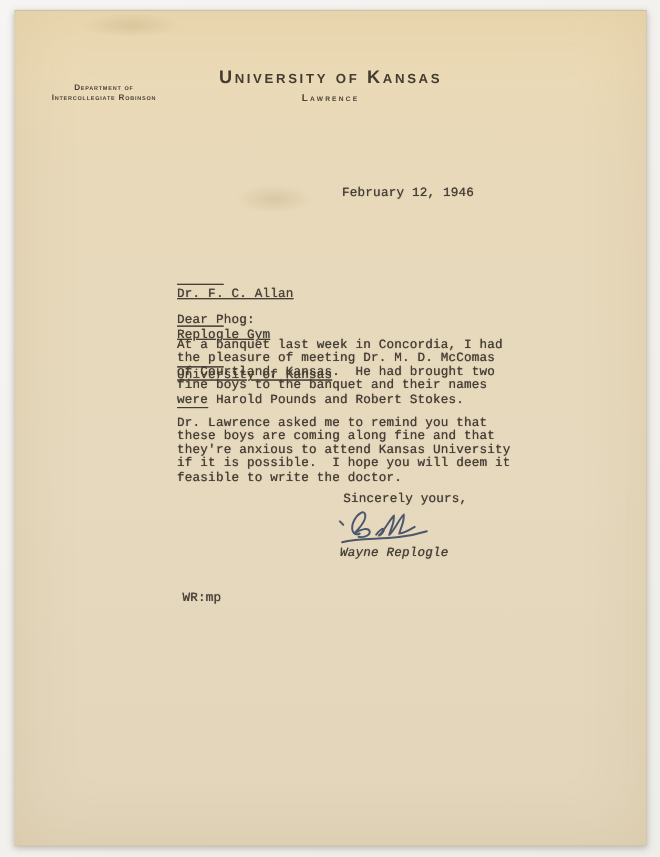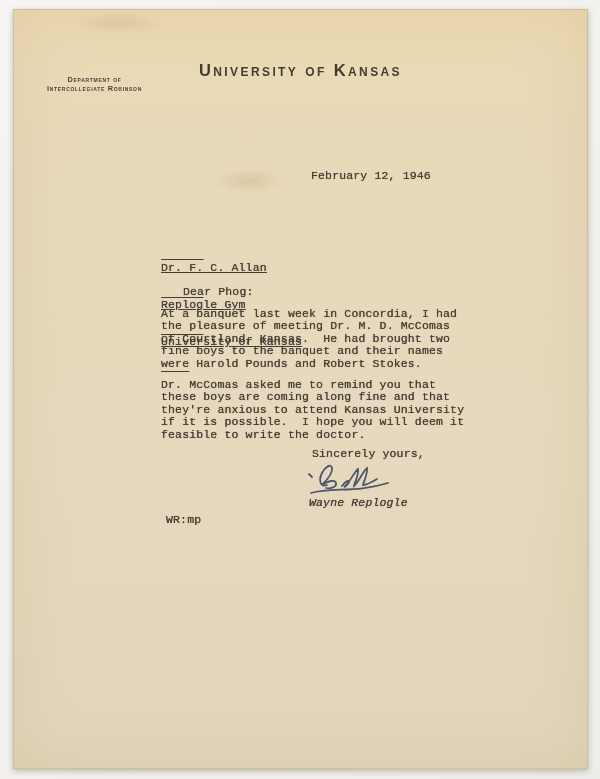--- a/index.html
+++ b/index.html
@@ -58,26 +58,26 @@
     position:absolute;
     font-family:"Liberation Mono","DejaVu Sans Mono",monospace;
     font-size:11.5px;line-height:12.4px;
     color:#453e36;
     white-space:pre;
     letter-spacing:.15px;
     text-shadow:0 0 .7px rgba(62,52,40,.85);
   }
   .date{left:297px;top:160px;text-align:right;}
   .recipient{left:147px;top:227px;text-decoration:underline;}
-  .salutation{left:147px;top:276px;margin-left:22px;}
+  .salutation{left:147px;top:276px;}
   .para1{left:147px;top:298px;}
   .para2{left:147px;top:369px;}
   .closing{left:298px;top:438px;}
   .signer{left:295px;top:487px;font-style:italic;}
-  .reference{left:152px;top:504px;}
+  .reference{left:152px;top:528px;}
 
   .signature{
     position:absolute;left:290px;top:449px;width:104px;height:44px;
   }
   .signature svg{display:block;width:100%;height:100%;}
 </style>
 </head>
 <body>
 
 <div class="scan">
@@ -85,38 +85,39 @@
 
     <span class="stain s1"></span>
     <span class="stain s2"></span>
 
     <div class="dept">
       <div>Department of</div>
       <div>Intercollegiate Robinson</div>
     </div>
 
     <div class="uni">University of Kansas</div>
+    <div class="city">Lawrence</div>
 
     <div class="tw date">February 12, 1946</div>
 
     <div class="tw recipient">
       <div>Dr. F. C. Allan</div>
       <div>Replogle Gym</div>
       <div>University of Kansas</div>
     </div>
 
     <div class="tw salutation">Dear Phog:</div>
 
     <div class="tw para1">At a banquet last week in Concordia, I had
 the pleasure of meeting Dr. M. D. McComas
 of Courtland, Kansas.  He had brought two
 fine boys to the banquet and their names
 were Harold Pounds and Robert Stokes.</div>
 
-    <div class="tw para2">Dr. McComas asked me to remind you that
+    <div class="tw para2">Dr. Lawrence asked me to remind you that
 these boys are coming along fine and that
 they're anxious to attend Kansas University
 if it is possible.  I hope you will deem it
 feasible to write the doctor.</div>
 
     <div class="tw closing">Sincerely yours,</div>
 
     <div class="signature" role="img" aria-label="Bill">
       <svg viewBox="0 0 104 44" fill="none" stroke="#33415e" stroke-width="1.8" stroke-linecap="round" opacity="0.85">
         <path d="M5 15 L8 18"></path>

